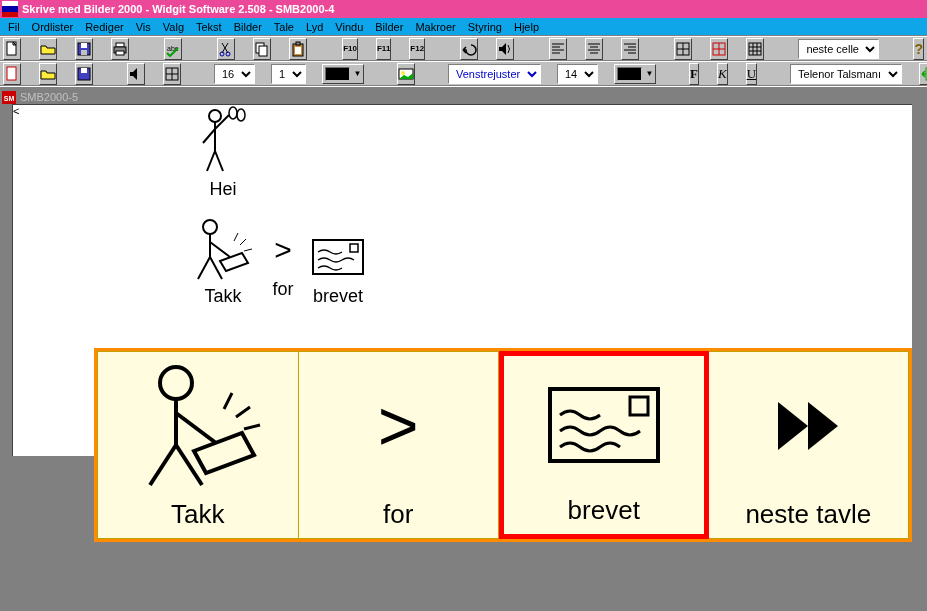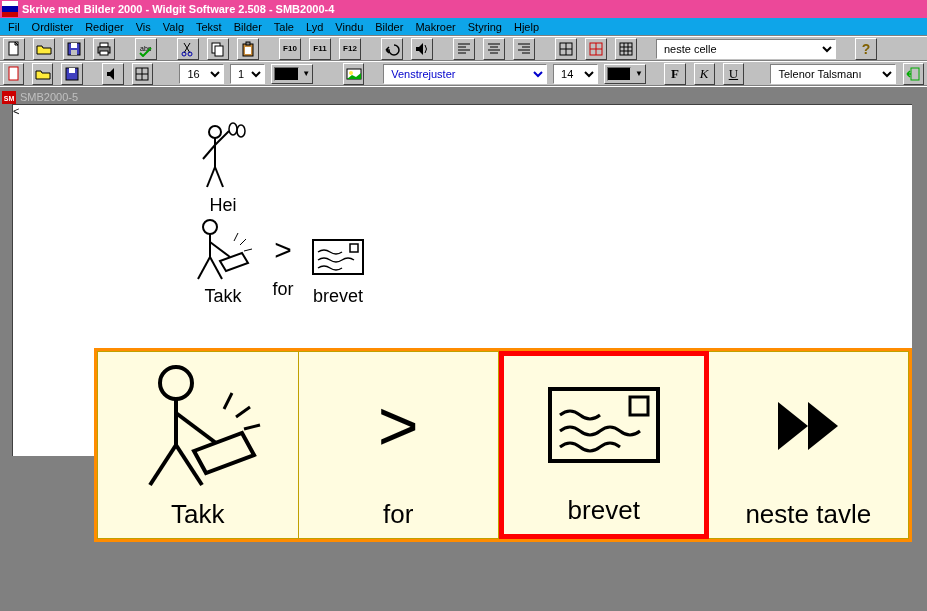--- a/index.html
+++ b/index.html
@@ -40,21 +40,21 @@
     padding: 1px 6px;
     cursor: default;
   }
 
   
   .toolbar {
     height: 25px;
     background: #c0c0c0;
     display: flex; align-items: center;
     padding: 1px 2px;
-    gap: 6px;
+    gap: 16px;
     border-bottom: 1px solid #808080;
     border-top: 1px solid #fff;
   }
   .tbtn {
     width: 22px; height: 22px;
     background: #c0c0c0;
     border-top: 1px solid #fff;
     border-left: 1px solid #fff;
     border-right: 1px solid #404040;
     border-bottom: 1px solid #404040;
@@ -122,21 +122,21 @@
     display:flex; flex-direction:column; align-items:center;
     justify-content:flex-end;
   }
   .sym-word .sym { display:flex; align-items:center; justify-content:center; }
   .sym-word .word {
     font-family: Arial, sans-serif;
     font-size: 18px;
     color:#000;
     margin-top: 4px;
   }
-  .row1 { left: 180px; top: 16px; }
+  .row1 { left: 180px; top: 0; }
   .row2 { left: 175px; top: 112px; }
 
   
   .board {
     position:absolute;
     left: 94px; top: 244px;
     width: 818px; height: 194px;
     background:#ff8c00;
     padding: 3px;
     display:flex;

